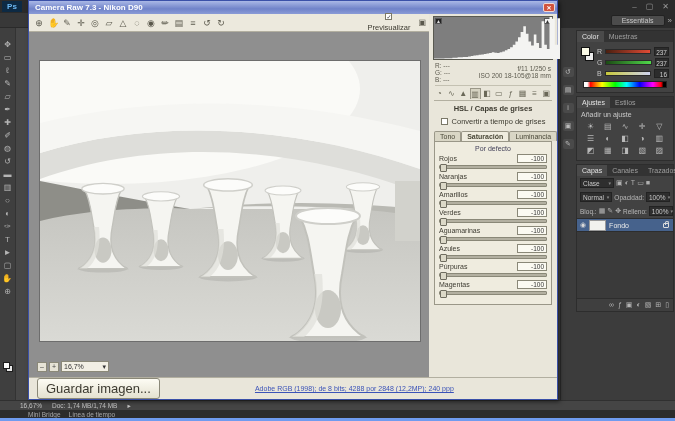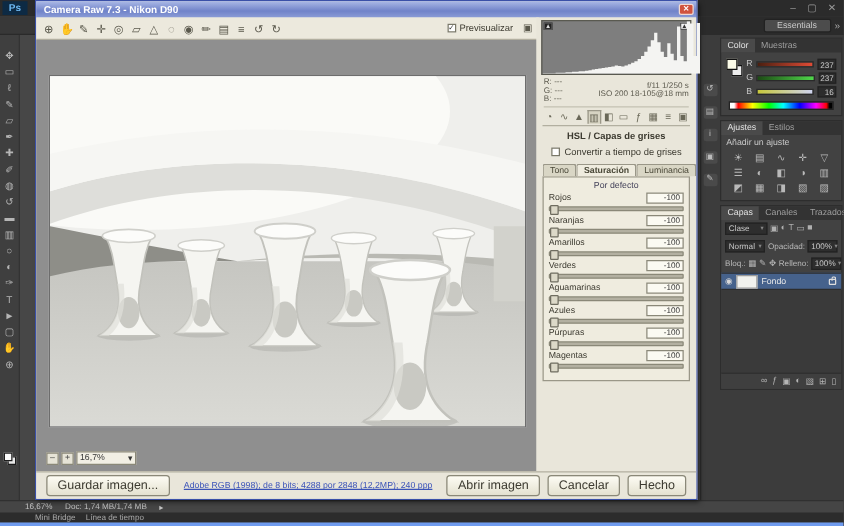--- a/index.html
+++ b/index.html
@@ -76,21 +76,21 @@
   .cr { position:absolute; left:28px; top:0; width:530px; height:400px; background:#e9e6da;
         border:1px solid #3a50a8; box-shadow:2px 2px 4px rgba(0,0,0,.5); }
   .cr-title { position:absolute; left:0; top:0; right:0; height:13px;
         background:linear-gradient(to bottom,#aab8e6,#7083c9 60%,#8a9bd6); color:#fff;
         font-size:8px; font-weight:bold; line-height:13px; padding-left:6px; }
   .cr-close { position:absolute; right:2px; top:2px; width:12px; height:9px; background:#d0533e;
         border:1px solid #f0d9d2; border-radius:2px; color:#fff; font-size:6px; line-height:8px; text-align:center; }
   .cr-toolbar { position:absolute; left:0; top:13px; width:402px; height:18px; background:#ece9dd; border-bottom:1px solid #b2afa0; display:flex; align-items:center; padding:0 5px;}
   #cr-tools { display:flex; gap:4px; flex:1; }
   #cr-tools span { color:#5a584c; font-size:9px; width:10px; text-align:center; }
-  .preview-chk { display:flex; align-items:center; gap:3px; }
+  .preview-chk { display:flex; align-items:center; gap:3px;flex-direction:column; }
   .chkbox { width:7px; height:7px; background:#fff; border:1px solid #7a7868; font-size:6px; line-height:6px; text-align:center; color:#333;}
   .chk-label { font-size:7.5px; color:#3c3a30; }
   .fullscreen-ic { margin-left:8px; color:#5a584c; font-size:8px; }
 
   .cr-preview { position:absolute; left:0; top:31px; width:402px; bottom:22px; background:#8f8f8f; }
   .photo { position:absolute; left:10px; top:28px; width:382px; height:282px; border:1px solid #6d6d6d; background:#eee; }
   .zoomctl { position:absolute; left:8px; bottom:5px; display:flex; gap:2px; align-items:center;}
   .zbtn { width:10px; height:10px; background:#e6e3d6; border:1px solid #8a8878; font-size:7px; line-height:8px; text-align:center; color:#444;}
   .zsel { width:48px; height:11px; background:#f2efe4; border:1px solid #8a8878; font-size:7px; color:#333; display:flex; align-items:center; justify-content:space-between; padding:0 2px;}
 
@@ -114,21 +114,21 @@
   .hsl-body { margin:0 5px; border:1px solid #9a9788; background:#efecdf; padding:3px 4px 6px 4px; }
   .default-link { text-align:center; font-size:7px; color:#44425a; padding-bottom:2px; }
   .srow { margin-bottom:3px; }
   .srow .top { display:flex; justify-content:space-between; align-items:center; }
   .srow .lbl { font-size:7px; color:#3c3a30; }
   .srow .val { width:30px; height:9px; background:#fbfaf2; border:1px solid #8a8878; font-size:6.5px; color:#333; text-align:right; line-height:8px; padding-right:2px;}
   .track { position:relative; margin-top:2px; height:4px; background:#b3b0a1; border:1px solid #8a8878; border-radius:1px;}
   .knob { position:absolute; left:0; top:-2px; width:7px; height:8px; background:#dcd9c8; border:1px solid #6f6d60; border-radius:1px;}
 
   .cr-bottom { position:absolute; left:0; right:0; bottom:0; height:22px; background:#e9e6da; border-top:1px solid #b2afa0; display:flex; align-items:center; padding:0 8px; }
-  .xp-btn { background:linear-gradient(to bottom,#fdfcf4,#e4e1d0); border:1px solid #8a8878; border-radius:3px; font-size:10px; color:#3c3a30; padding:2px 8px; }
+  .xp-btn { background:linear-gradient(to bottom,#fdfcf4,#e4e1d0); border:1px solid #8a8878; border-radius:3px; font-size:13px; color:#3c3a30; padding:2px 8px; }
   .wf-link { flex:1; text-align:center; font-size:7px; color:#3b53b8; text-decoration:underline; }
   .rbtns { display:flex; gap:6px; }
 </style>
 </head>
 <body>
 
 <div id="root">
 
   <div class="ps-topbar">
     <div class="ps-logo">Ps</div>
@@ -500,20 +500,15 @@
                 <span class="knob"></span>
               </div>
             </div>
           </div>
       </div>
     </div>
 
     <div class="cr-bottom">
       <span class="xp-btn">Guardar imagen...</span>
       <span class="wf-link">Adobe RGB (1998); de 8 bits; 4288 por 2848 (12,2MP); 240 ppp</span>
-      <span class="rbtns">
-        <span class="xp-btn">Abrir imagen</span>
-        <span class="xp-btn">Cancelar</span>
-        <span class="xp-btn">Hecho</span>
-      </span>
     </div>
   </div>
 </div>
 
 </body></html>

